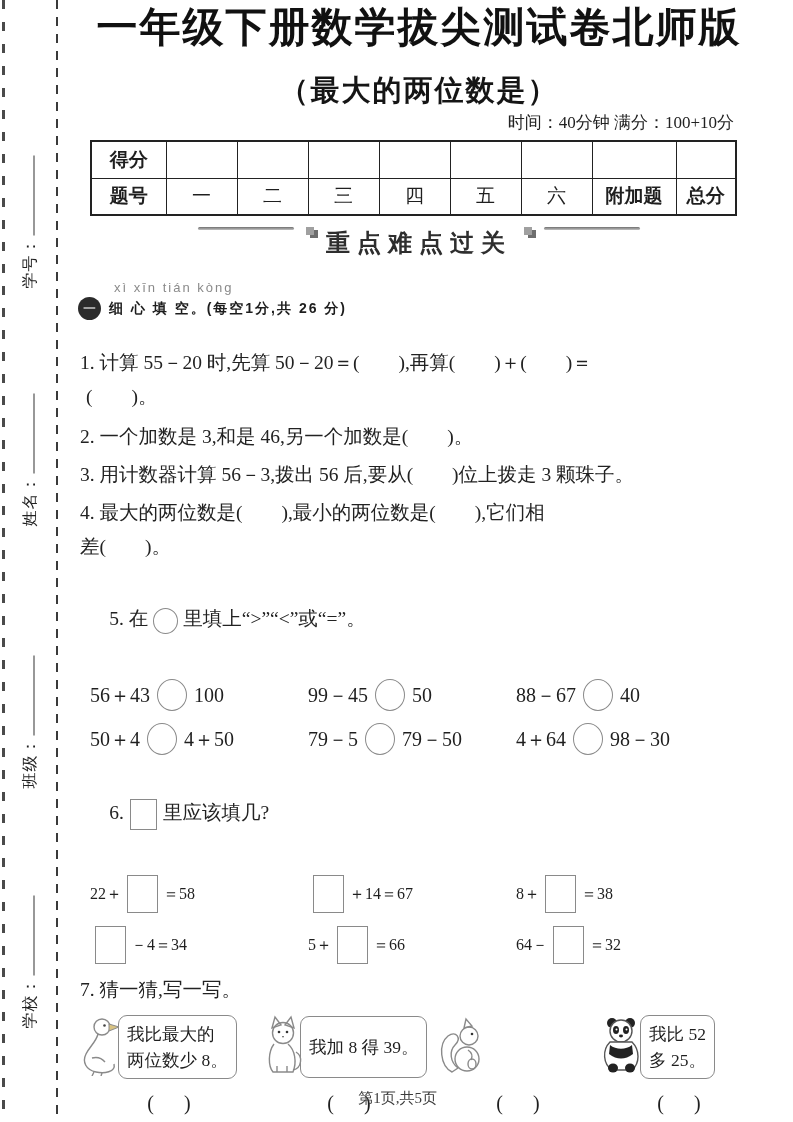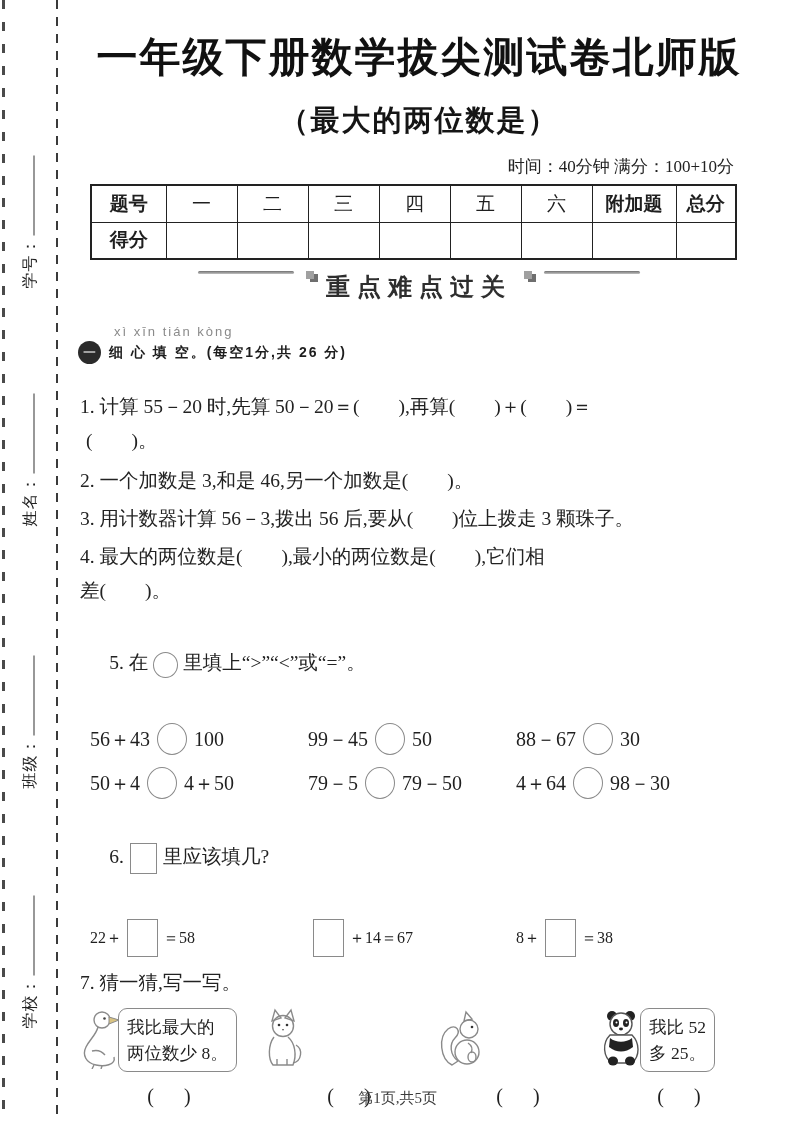--- a/index.html
+++ b/index.html
@@ -26,29 +26,29 @@
     transform: translate(-50%,-50%) rotate(-90deg);
     font-size: 16px; color: #222; letter-spacing: 1px;
   }
   .margin-group .mline {
     display: inline-block; width: 80px; height: 5px;
     border-bottom: 1.6px solid #333; margin-left: 2px;
   }
   .content { position: absolute; left: 76px; top: 0; width: 686px; }
 
   .page-title {
-    margin-top: 30px; text-align: center;
+    text-align: center;
     font-size: 41px; font-weight: bold; letter-spacing: 2px; color: #111;
   }
   .page-subtitle {
     margin-top: 16px; text-align: center;
     font-size: 29px; font-weight: bold; letter-spacing: 2px; color: #151515;
   }
   .exam-meta {
-    margin-top: 14px; text-align: right; padding-right: 28px;
+    text-align: right; padding-right: 28px;
     font-size: 17px; color: #222;
   }
   table.score-table {
     border-collapse: collapse; margin: 6px 0 0 14px;
     width: 645px; table-layout: fixed;
   }
   table.score-table td {
     border: 1.6px solid #222; height: 37px;
     text-align: center; font-size: 19px; padding: 0 2px;
   }
@@ -157,41 +157,41 @@
           <col style="width:71px">
           <col style="width:71px">
         <col style="width:71px">
           <col style="width:71px">
           <col style="width:71px">
           <col style="width:84px">
           <col style="width:60px">
       </colgroup>
       <tbody>
           <tr>
+        <td class="hd">得分</td>
+        <td></td>
+        <td></td>
+        <td></td>
+        <td></td>
+        <td></td>
+        <td></td>
+        <td></td>
+        <td></td>
+      </tr>
+      <tr>
         <td class="hd">题号</td>
         <td>一</td>
         <td>二</td>
         <td>三</td>
         <td>四</td>
         <td>五</td>
         <td>六</td>
         <td class="hd">附加题</td>
         <td class="hd">总分</td>
       </tr>
-      <tr>
-        <td class="hd">得分</td>
-        <td></td>
-        <td></td>
-        <td></td>
-        <td></td>
-        <td></td>
-        <td></td>
-        <td></td>
-        <td></td>
-      </tr>
     </tbody>
       </table>
 
     <div class="banner">
       <span class="bline"></span>
       <span class="bsq"></span>
       <span class="btext">重点难点过关</span>
       <span class="bsq"></span>
       <span class="bline"></span>
     </div>
@@ -219,21 +219,21 @@
           <span>100</span>
         </span>
       <span class="cmp-item">
           <span>99－45</span>
           <span class="cmp-circle"></span>
           <span>50</span>
         </span>
       <span class="cmp-item">
           <span>88－67</span>
           <span class="cmp-circle"></span>
-          <span>30</span>
+          <span>40</span>
         </span>
     </div>
     <div class="cmp-row">
       <span class="cmp-item">
           <span>50＋4</span>
           <span class="cmp-circle"></span>
           <span>4＋50</span>
         </span>
       <span class="cmp-item">
           <span>79－5</span>
@@ -258,20 +258,37 @@
         </span>
       <span class="box-item">
           <span></span>
           <span class="blank-box"></span>
           <span>＋14＝67</span>
         </span>
       <span class="box-item">
           <span>8＋</span>
           <span class="blank-box"></span>
           <span>＝38</span>
+        </span>
+    </div>
+    <div class="box-row">
+      <span class="box-item">
+          <span></span>
+          <span class="blank-box"></span>
+          <span>－4＝34</span>
+        </span>
+      <span class="box-item">
+          <span>5＋</span>
+          <span class="blank-box"></span>
+          <span>＝66</span>
+        </span>
+      <span class="box-item">
+          <span>64－</span>
+          <span class="blank-box"></span>
+          <span>＝32</span>
         </span>
     </div>
 
     <div class="q" style="margin-top:10px;">7. 猜一猜,写一写。</div>
 
     <div class="bubble-row">
       <span class="bubble-group g1">
         <span class="animal">
           <svg width="44" height="62" viewBox="0 0 44 62">
             <path class="ln" d="M36 50 C38 58 26 60 18 58 C8 56 4 48 8 40 C12 32 18 28 20 20" fill="#f4f0e6"></path>
@@ -292,20 +309,21 @@
             <path d="M25 11 L31 3 L34 14 Z" fill="#d6cfc6" class="ln"></path>
             <circle cx="23" cy="19" r="10.5" fill="#e5dfd6" class="ln"></circle>
             <circle cx="19" cy="18" r="1.3" fill="#333"></circle>
               <circle cx="27" cy="18" r="1.3" fill="#333"></circle>
             <path d="M22 22 L24 22 L23 24 Z" fill="#555"></path>
             <path class="ln" d="M14 30 C8 38 8 52 13 58 L33 58 C37 48 35 36 28 30"></path>
             <path class="ln" d="M33 56 C42 54 43 42 36 38"></path>
             <path class="ln" d="M17 58 L17 52 M27 58 L27 52"></path>
           </svg>
         </span>
+        <span class="speech-bubble">我加 8 得 39。</span>
       </span>
       <span class="bubble-group g3">
         <span class="animal">
           <svg width="46" height="62" viewBox="0 0 46 62">
             <path d="M14 58 C2 52 0 30 10 22 C18 16 24 24 17 31 C11 37 12 48 20 54 Z" fill="#ddd7ce" class="ln"></path>
             <circle cx="31" cy="22" r="9" fill="#e8e2d9" class="ln"></circle>
             <path d="M26 14 L28 5 L34 12 Z" fill="#d6cfc6" class="ln"></path>
             <circle cx="34" cy="20" r="1.3" fill="#333"></circle>
             <ellipse cx="29" cy="45" rx="12" ry="12" fill="#e8e2d9" class="ln"></ellipse>
             <path class="ln" d="M30 36 Q36 40 33 46"></path>

